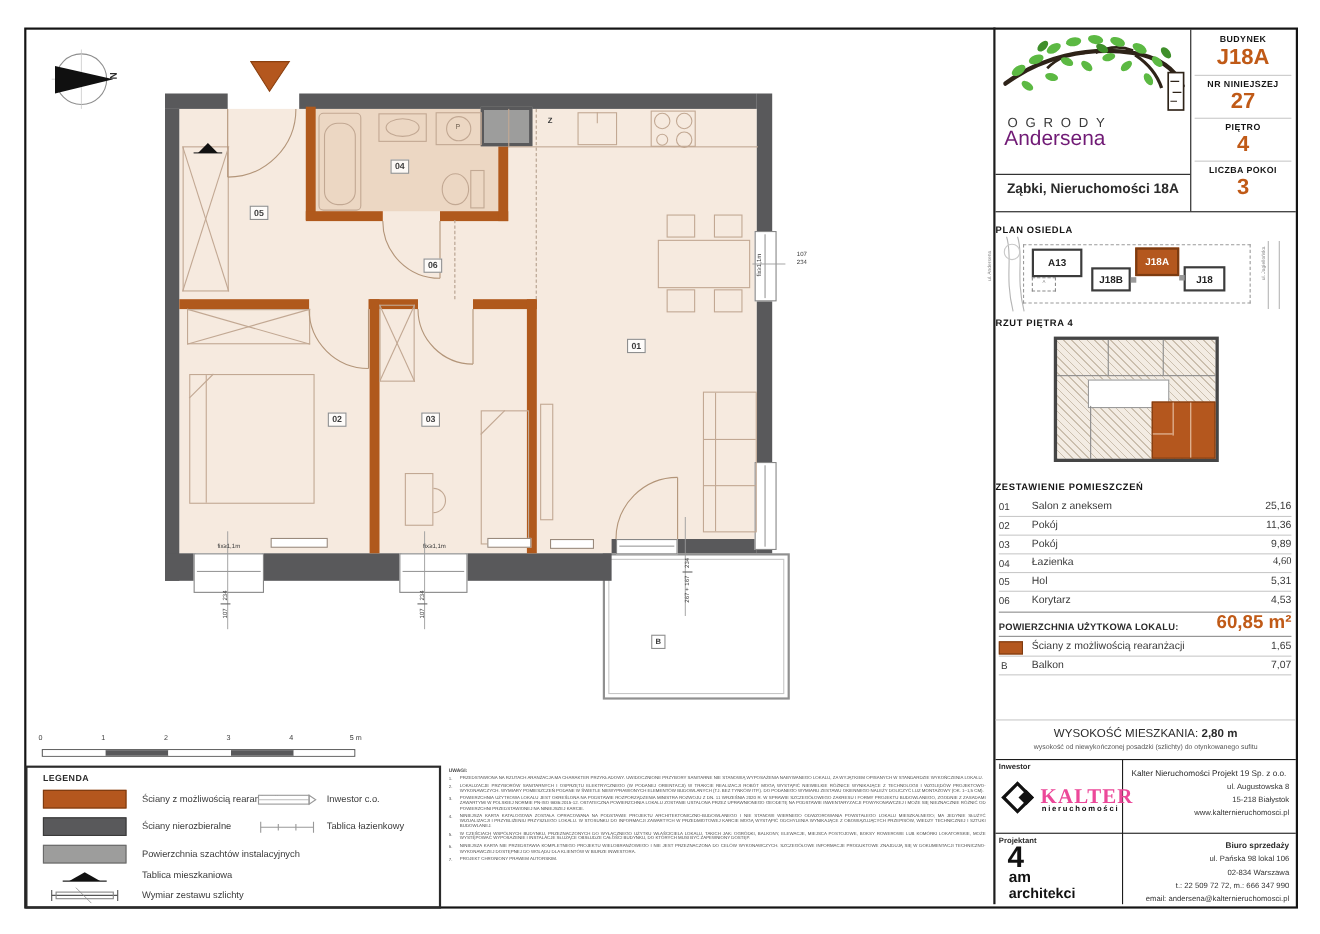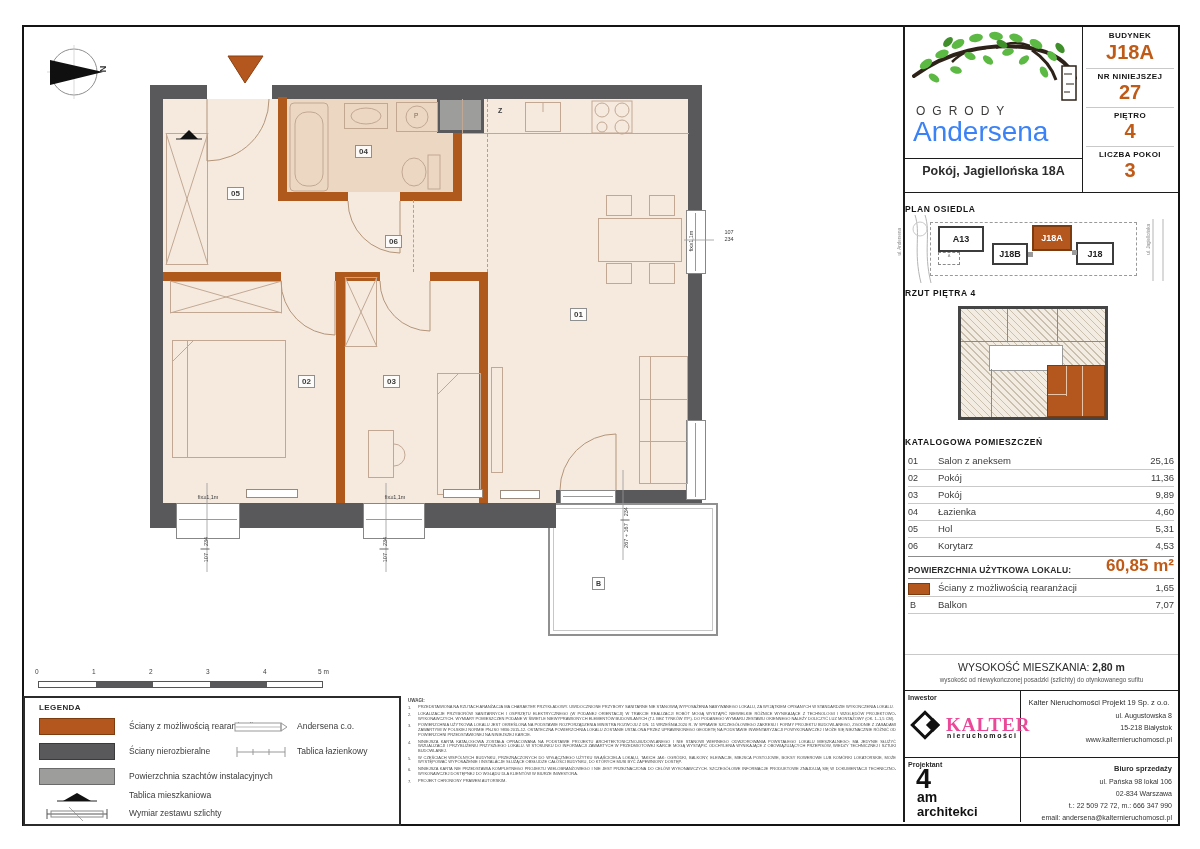--- a/index.html
+++ b/index.html
@@ -257,21 +257,21 @@
         <line x1="68" y1="3" x2="68" y2="13" stroke="#555"></line>
       <rect x="12" y="5" width="52" height="6" fill="none" stroke="#888"></rect>
       <line x1="30" y1="1" x2="44" y2="15" stroke="#888" stroke-width="0.7"></line>
     </svg>
     <div class="lg-txt" style="left:104px;top:110px;">Wymiar zestawu szlichty</div>
     <svg width="56" height="12" viewBox="0 0 56 12" style="left:208px;top:23px;">
       <rect x="2" y="2" width="46" height="8" fill="#fff" stroke="#999"></rect>
       <line x1="2" y1="6" x2="48" y2="6" stroke="#bbb"></line>
       <polygon points="48,2 54,6 48,10" fill="none" stroke="#999"></polygon>
     </svg>
-    <div class="lg-txt" style="left:272px;top:23px;">Andersena c.o.</div>
+    <div class="lg-txt" style="left:272px;top:23px;">Inwestor c.o.</div>
     <svg width="56" height="12" viewBox="0 0 56 12" style="left:208px;top:48px;">
       <line x1="4" y1="6" x2="52" y2="6" stroke="#999"></line>
       <line x1="4" y1="1" x2="4" y2="11" stroke="#999"></line>
         <line x1="52" y1="1" x2="52" y2="11" stroke="#999"></line>
       <line x1="20" y1="3" x2="20" y2="9" stroke="#999"></line>
         <line x1="36" y1="3" x2="36" y2="9" stroke="#999"></line>
     </svg>
     <div class="lg-txt" style="left:272px;top:48px;">Tablica łazienkowy</div>
   </div>
 
@@ -335,24 +335,24 @@
       <ellipse cx="112" cy="30" rx="6" ry="3.5" transform="rotate(-40 112 30)"></ellipse>
       <ellipse cx="132" cy="42" rx="6" ry="3.5" transform="rotate(60 132 42)"></ellipse>
     </g>
     <g fill="#3f8f2b">
       <ellipse cx="36" cy="12" rx="6" ry="3.5" transform="rotate(-45 36 12)"></ellipse>
       <ellipse cx="90" cy="14" rx="6" ry="3.5" transform="rotate(30 90 14)"></ellipse>
       <ellipse cx="148" cy="18" rx="6" ry="3.5" transform="rotate(50 148 18)"></ellipse>
     </g>
   </svg>
   <div class="abs" style="left:916px;top:104px;font-size:12px;letter-spacing:7px;color:#3a3a3a;">OGRODY</div>
-  <div class="abs" style="left:913px;top:116px;font-size:28px;color:#3b82f6;">Andersena</div>
+  <div class="abs" style="left:913px;top:116px;font-size:19px;color:#701a75;">Andersena</div>
 
   <div class="hl" style="left:905px;top:158px;width:177px;"></div>
-  <div class="abs" style="left:905px;top:164px;width:177px;text-align:center;font-size:12.5px;font-weight:700;">Pokój, Jagiellońska 18A</div>
+  <div class="abs" style="left:905px;top:164px;width:177px;text-align:center;font-size:12.5px;font-weight:700;">Ząbki, Nieruchomości 18A</div>
   <div class="hl" style="left:905px;top:192px;width:273px;"></div>
   <div class="vl" style="left:1082px;top:27px;height:165px;"></div>
 
   <div class="panel-label" style="left:1082px;top:31px;width:96px;">BUDYNEK</div>
   <div class="panel-value" style="left:1082px;top:41px;width:96px;">J18A</div>
   <div class="hlg" style="left:1086px;top:68px;width:88px;"></div>
   <div class="panel-label" style="left:1082px;top:72px;width:96px;">NR NINIEJSZEJ</div>
   <div class="panel-value" style="left:1082px;top:81px;width:96px;">27</div>
   <div class="hlg" style="left:1086px;top:107px;width:88px;"></div>
   <div class="panel-label" style="left:1082px;top:111px;width:96px;">PIĘTRO</div>
@@ -387,36 +387,36 @@
     <div class="abs" style="left:46px;top:0px;width:1px;height:32px;background:#8a8a8a;"></div>
     <div class="abs" style="left:96px;top:0px;width:1px;height:32px;background:#8a8a8a;"></div>
     <div class="abs" style="left:30px;top:60px;width:1px;height:48px;background:#8a8a8a;"></div>
     <div class="abs" style="left:86px;top:56px;width:58px;height:52px;background:#b4571e;border:1px solid #7d3b10;box-sizing:border-box;">
       <div class="abs" style="left:18px;top:0;width:1px;height:30px;background:#e8c4a8;"></div>
       <div class="abs" style="left:34px;top:0;width:1px;height:50px;background:#e8c4a8;"></div>
       <div class="abs" style="left:0;top:28px;width:18px;height:1px;background:#e8c4a8;"></div>
     </div>
   </div>
 
-  <div class="sec-title" style="left:905px;top:437px;width:273px;">KATALOGOWA POMIESZCZEŃ</div>
+  <div class="sec-title" style="left:905px;top:437px;width:273px;">ZESTAWIENIE POMIESZCZEŃ</div>
   <div class="trow-no" style="left:908px;top:456px;">01</div>
   <div class="trow-name" style="left:938px;top:455px;">Salon z aneksem</div>
   <div class="trow-area" style="left:1114px;top:455px;">25,16</div>
   <div class="hlg" style="left:908px;top:469px;width:266px;"></div>
   <div class="trow-no" style="left:908px;top:473px;">02</div>
   <div class="trow-name" style="left:938px;top:472px;">Pokój</div>
   <div class="trow-area" style="left:1114px;top:472px;">11,36</div>
   <div class="hlg" style="left:908px;top:486px;width:266px;"></div>
   <div class="trow-no" style="left:908px;top:490px;">03</div>
   <div class="trow-name" style="left:938px;top:489px;">Pokój</div>
   <div class="trow-area" style="left:1114px;top:489px;">9,89</div>
   <div class="hlg" style="left:908px;top:503px;width:266px;"></div>
   <div class="trow-no" style="left:908px;top:507px;">04</div>
   <div class="trow-name" style="left:938px;top:506px;">Łazienka</div>
-  <div class="trow-area" style="left:1114px;top:506px;">4,60</div>
+  <div class="trow-area" style="left:1114px;top:506px;font-family:Liberation Serif, serif;">4,60</div>
   <div class="hlg" style="left:908px;top:520px;width:266px;"></div>
   <div class="trow-no" style="left:908px;top:524px;">05</div>
   <div class="trow-name" style="left:938px;top:523px;">Hol</div>
   <div class="trow-area" style="left:1114px;top:523px;">5,31</div>
   <div class="hlg" style="left:908px;top:537px;width:266px;"></div>
   <div class="trow-no" style="left:908px;top:541px;">06</div>
   <div class="trow-name" style="left:938px;top:540px;">Korytarz</div>
   <div class="trow-area" style="left:1114px;top:540px;">4,53</div>
   <div class="abs" style="left:908px;top:556px;width:266px;border-top:1px solid #8c8c8c;"></div>
   <div class="abs" style="left:908px;top:565px;font-size:8.5px;font-weight:800;letter-spacing:.2px;">POWIERZCHNIA UŻYTKOWA LOKALU:</div>

